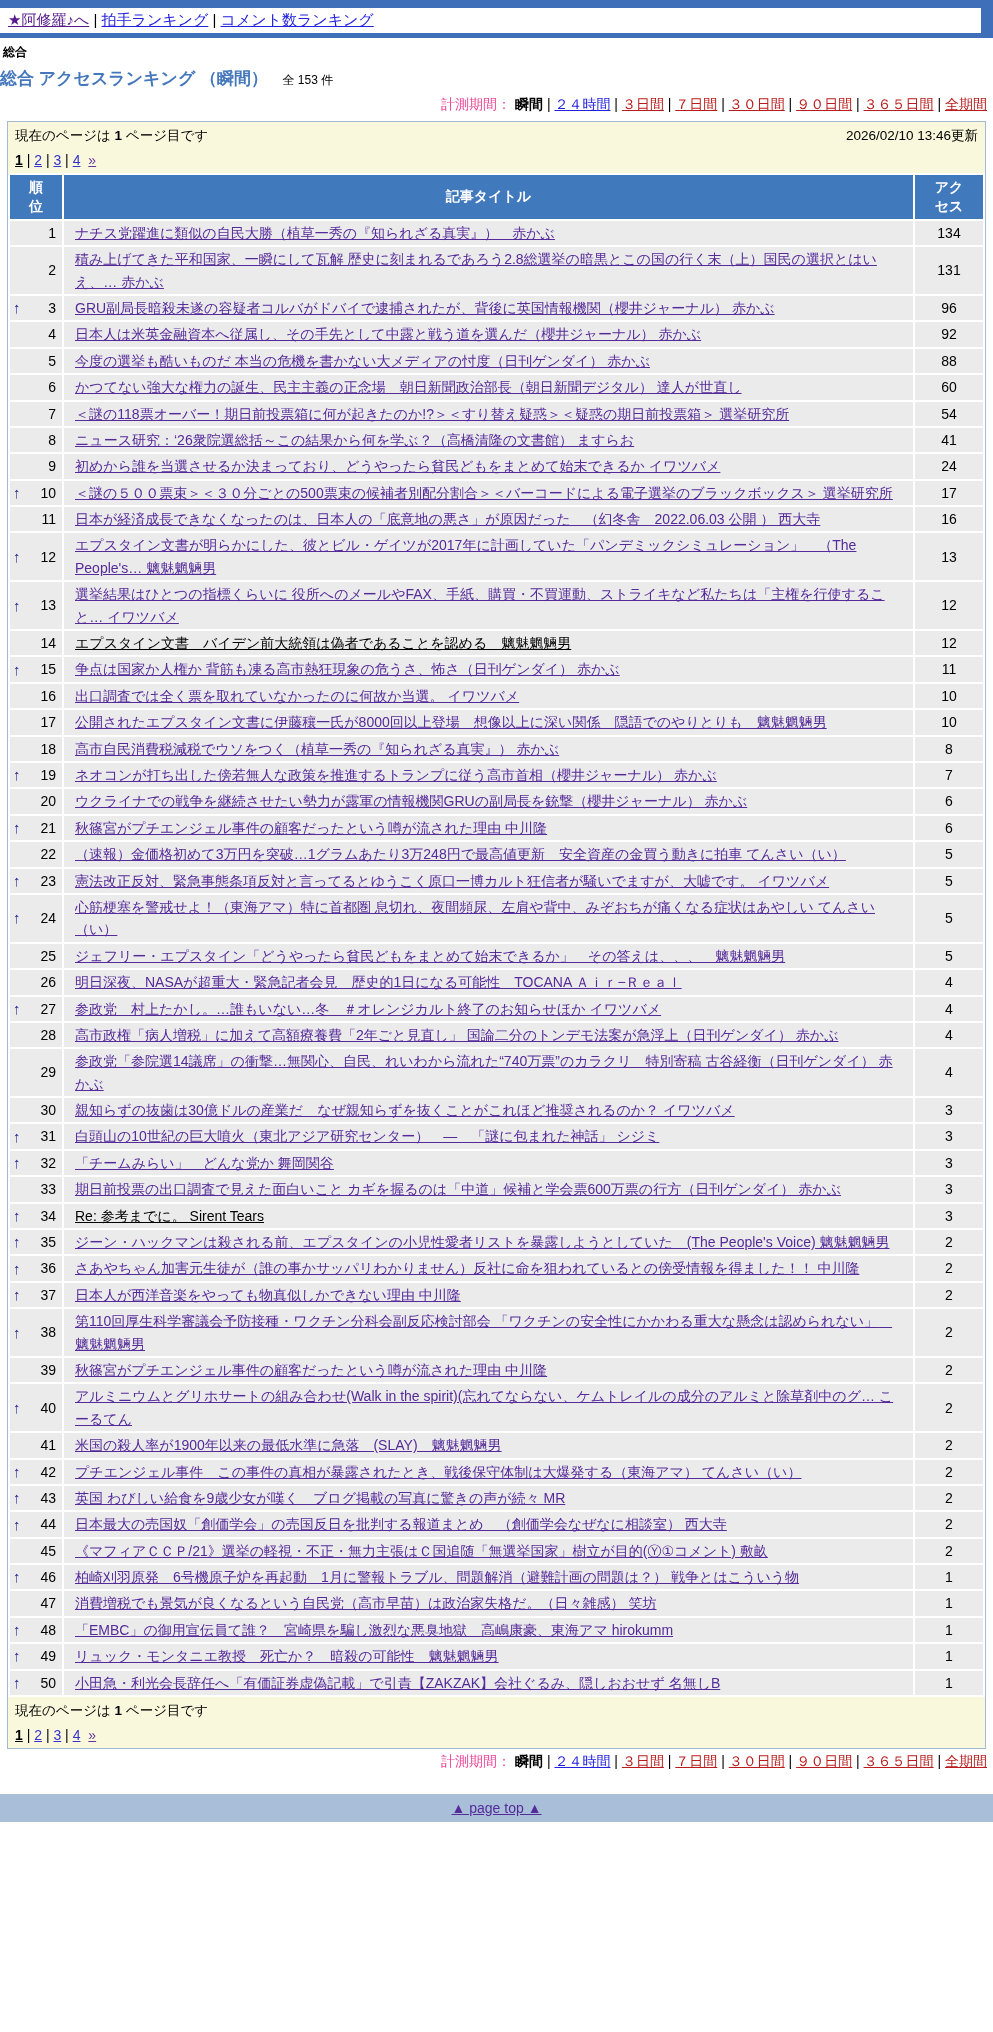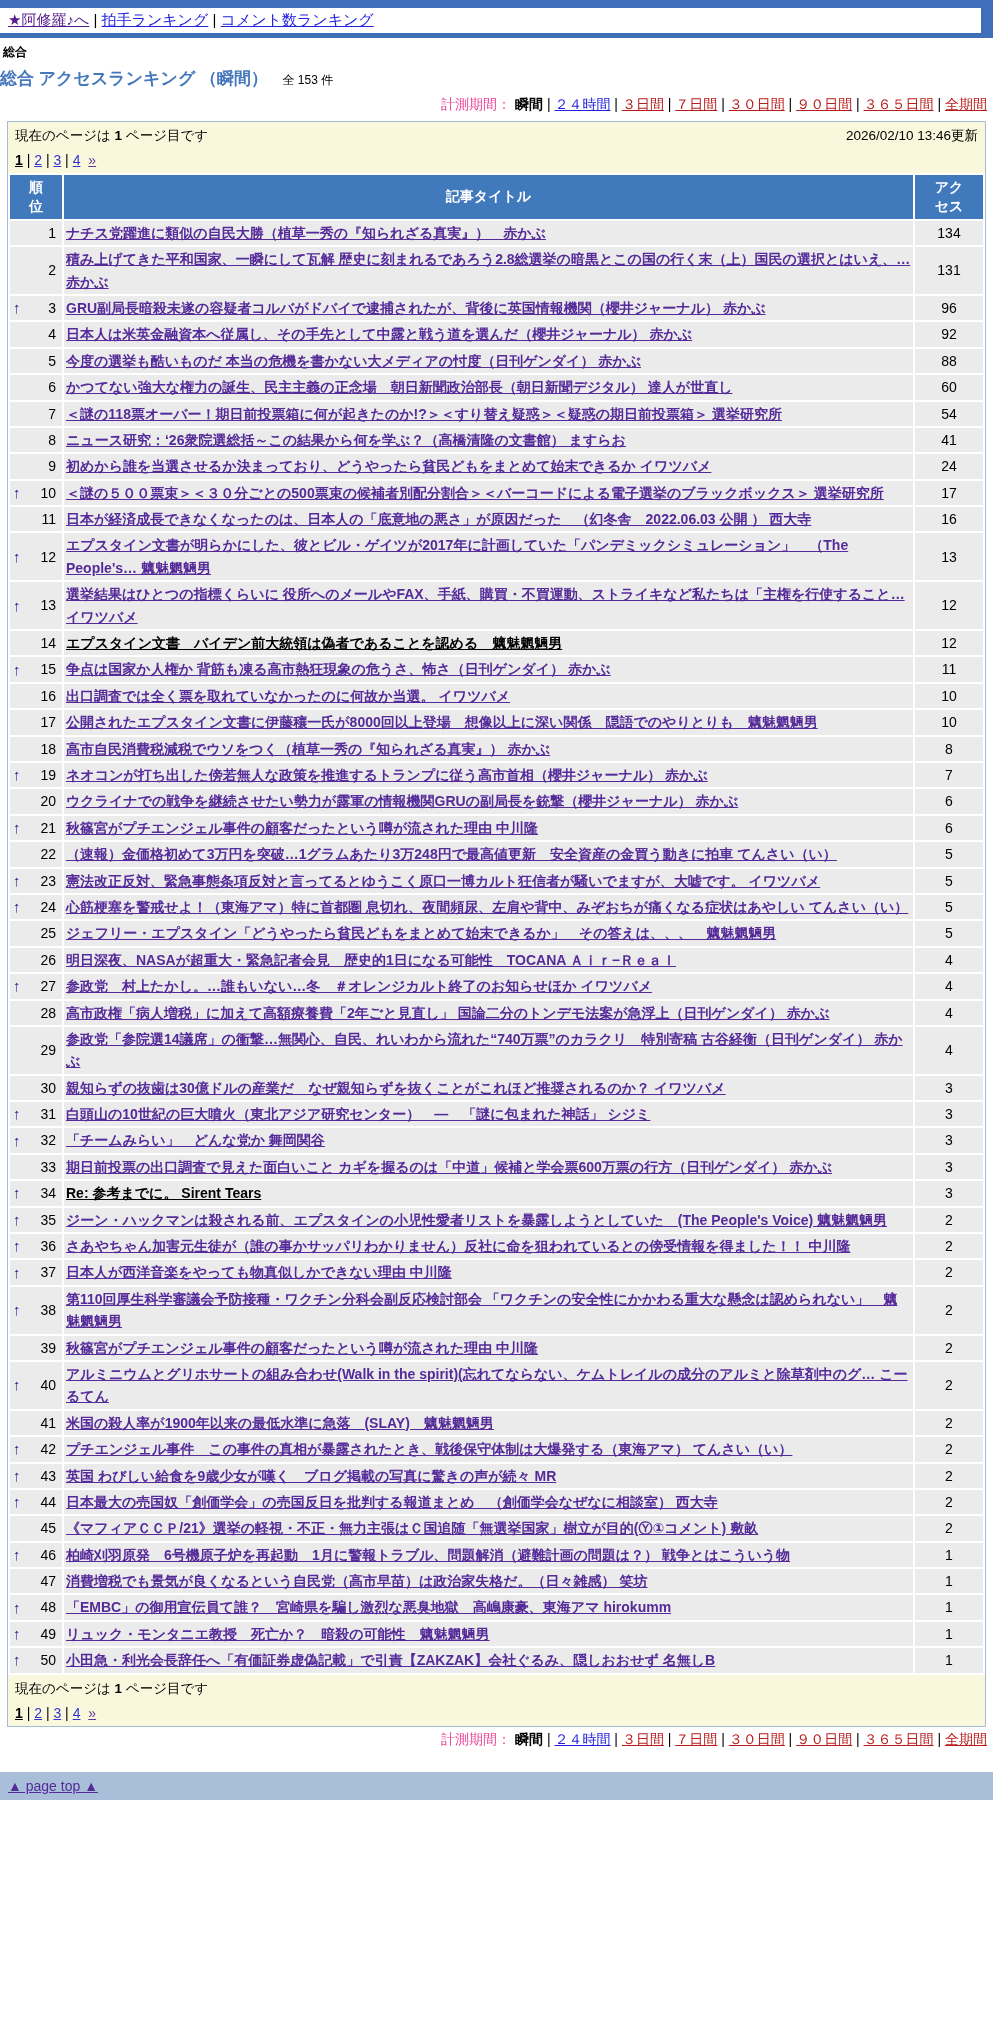--- a/index.html
+++ b/index.html
@@ -38,26 +38,26 @@
   table.ranking{width:100%;border-collapse:separate;border-spacing:2px;font-size:14px;}
   table.ranking th{
     background:#4179BD;color:#ffffff;font-weight:bold;text-align:center;
     vertical-align:middle;padding:3px 2px;line-height:1.35;
   }
   .vwrap-rank{display:inline-block;width:16px;}
   .vwrap-access{display:inline-block;width:30px;}
   table.ranking td{background:#EBEBEB;line-height:1.6;vertical-align:middle;}
   td.rankcell{width:44px;text-align:right;padding:1px 6px 1px 2px;position:relative;white-space:nowrap;}
   .arrow{position:absolute;left:3px;top:50%;transform:translateY(-50%);color:#2B2B99;font-weight:bold;font-size:15px;}
-  td.titlecell{padding:1px 2px;font-weight:bold;}
+  td.titlecell{padding:1px 11px;}
   td.accesscell{width:44px;text-align:center;padding:1px 12px;}
   a.title-link{color:#552A99;text-decoration:underline;}
   a.title-link.unvisited{color:#000000;}
   
-  .pagetop-bar{background:#A9BFD9;margin-top:16px;padding:6px 8px;text-align:left;font-size:14px;}
+  .pagetop-bar{background:#A9BFD9;margin-top:16px;padding:6px 8px;text-align:center;font-size:14px;}
   .pagetop-link{color:#552A99;text-decoration:underline;}
 </style>
 </head>
 <body>
 
 <div class="topbar">
   <div class="topbar-inner"><a class="nav-link visited" href="#">★阿修羅♪へ</a><span class="sep"> | </span><a class="nav-link" href="#">拍手ランキング</a><span class="sep"> | </span><a class="nav-link" href="#">コメント数ランキング</a></div>
 </div>
 
 <div class="category">総合</div>

